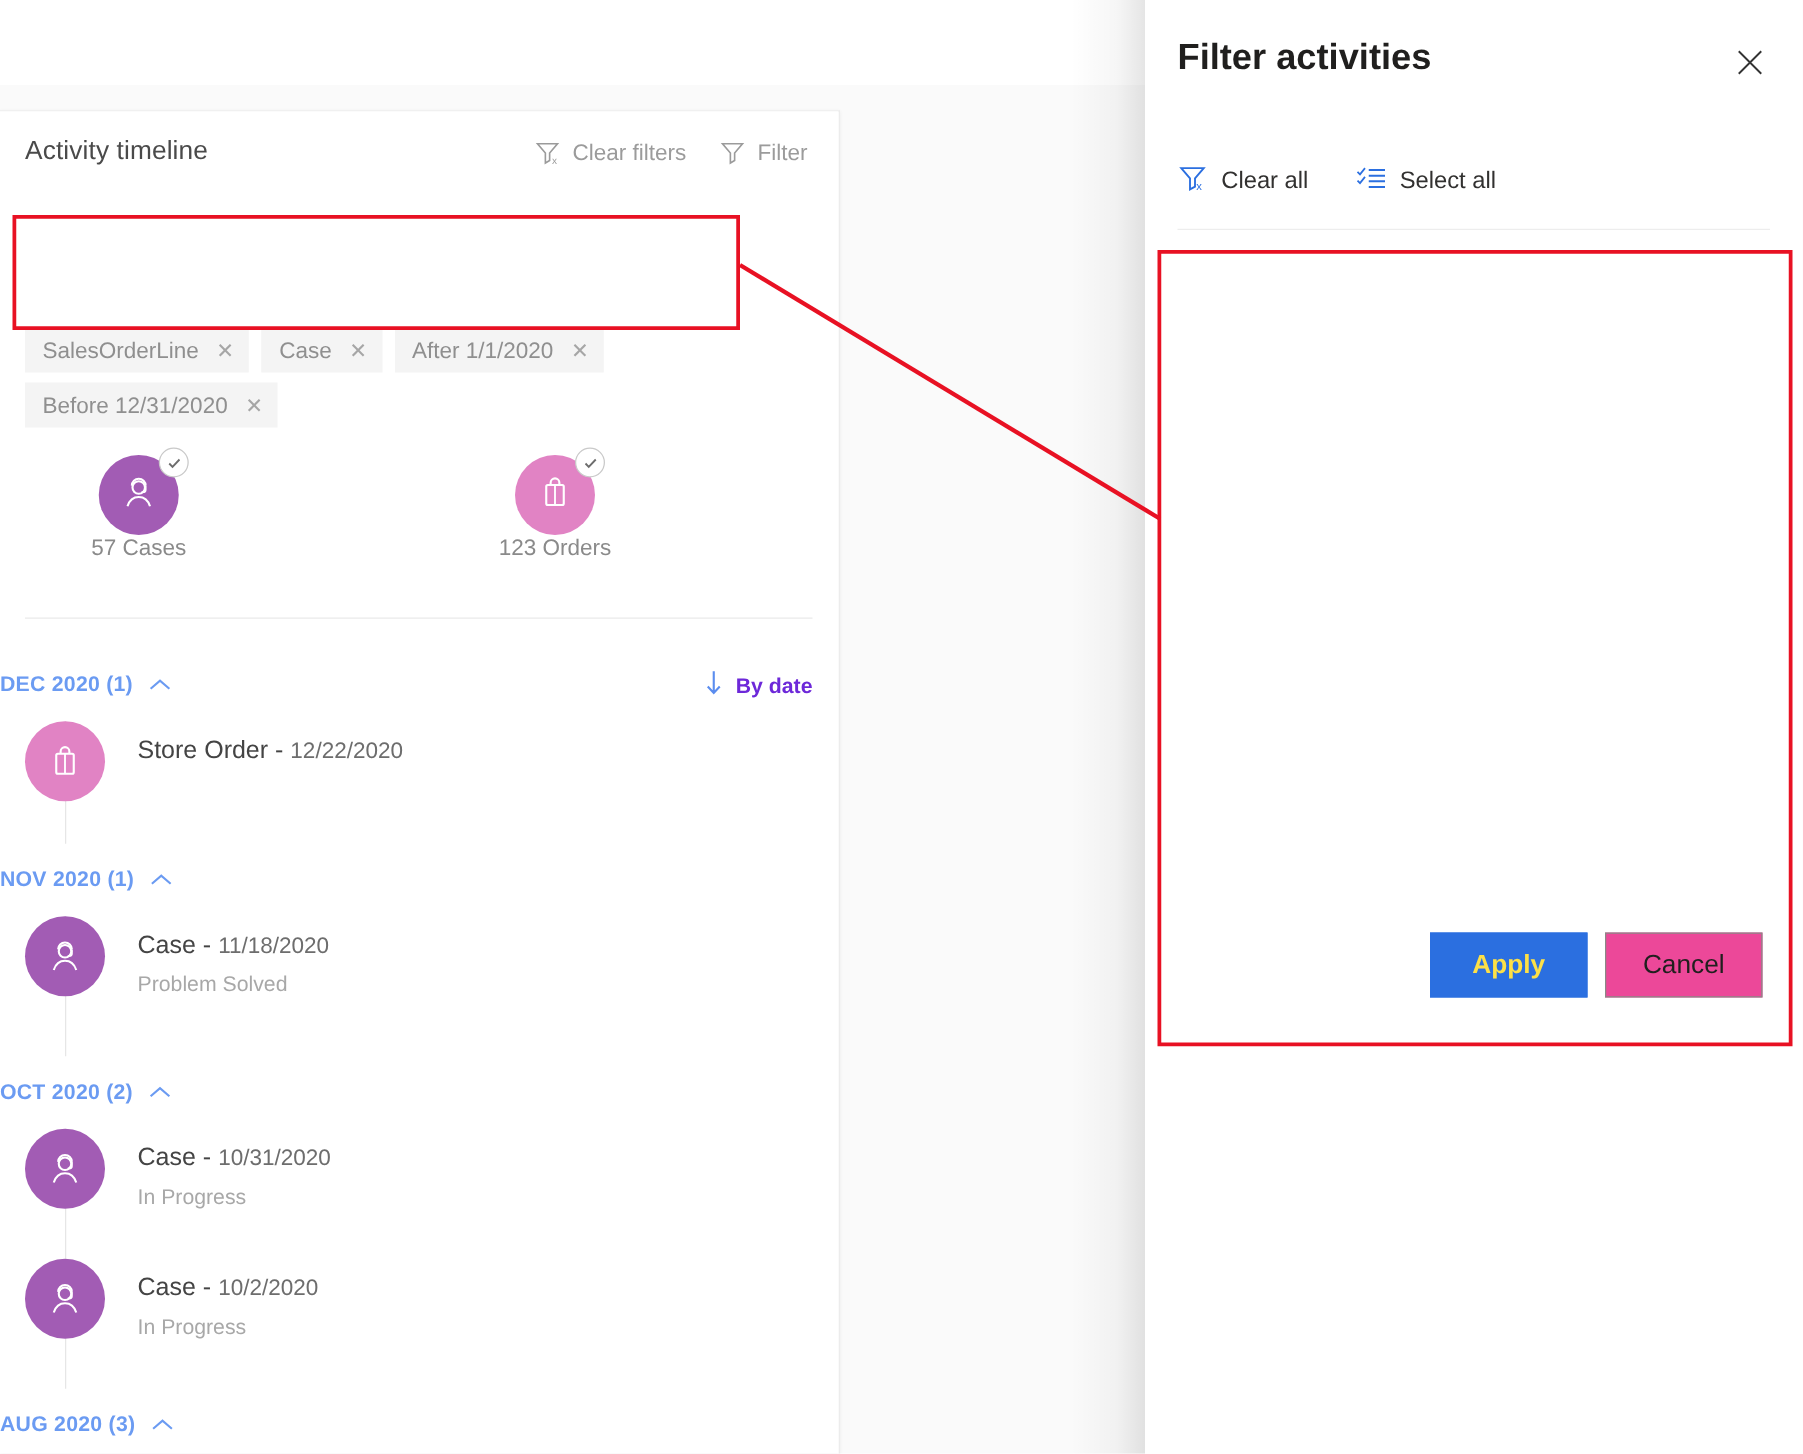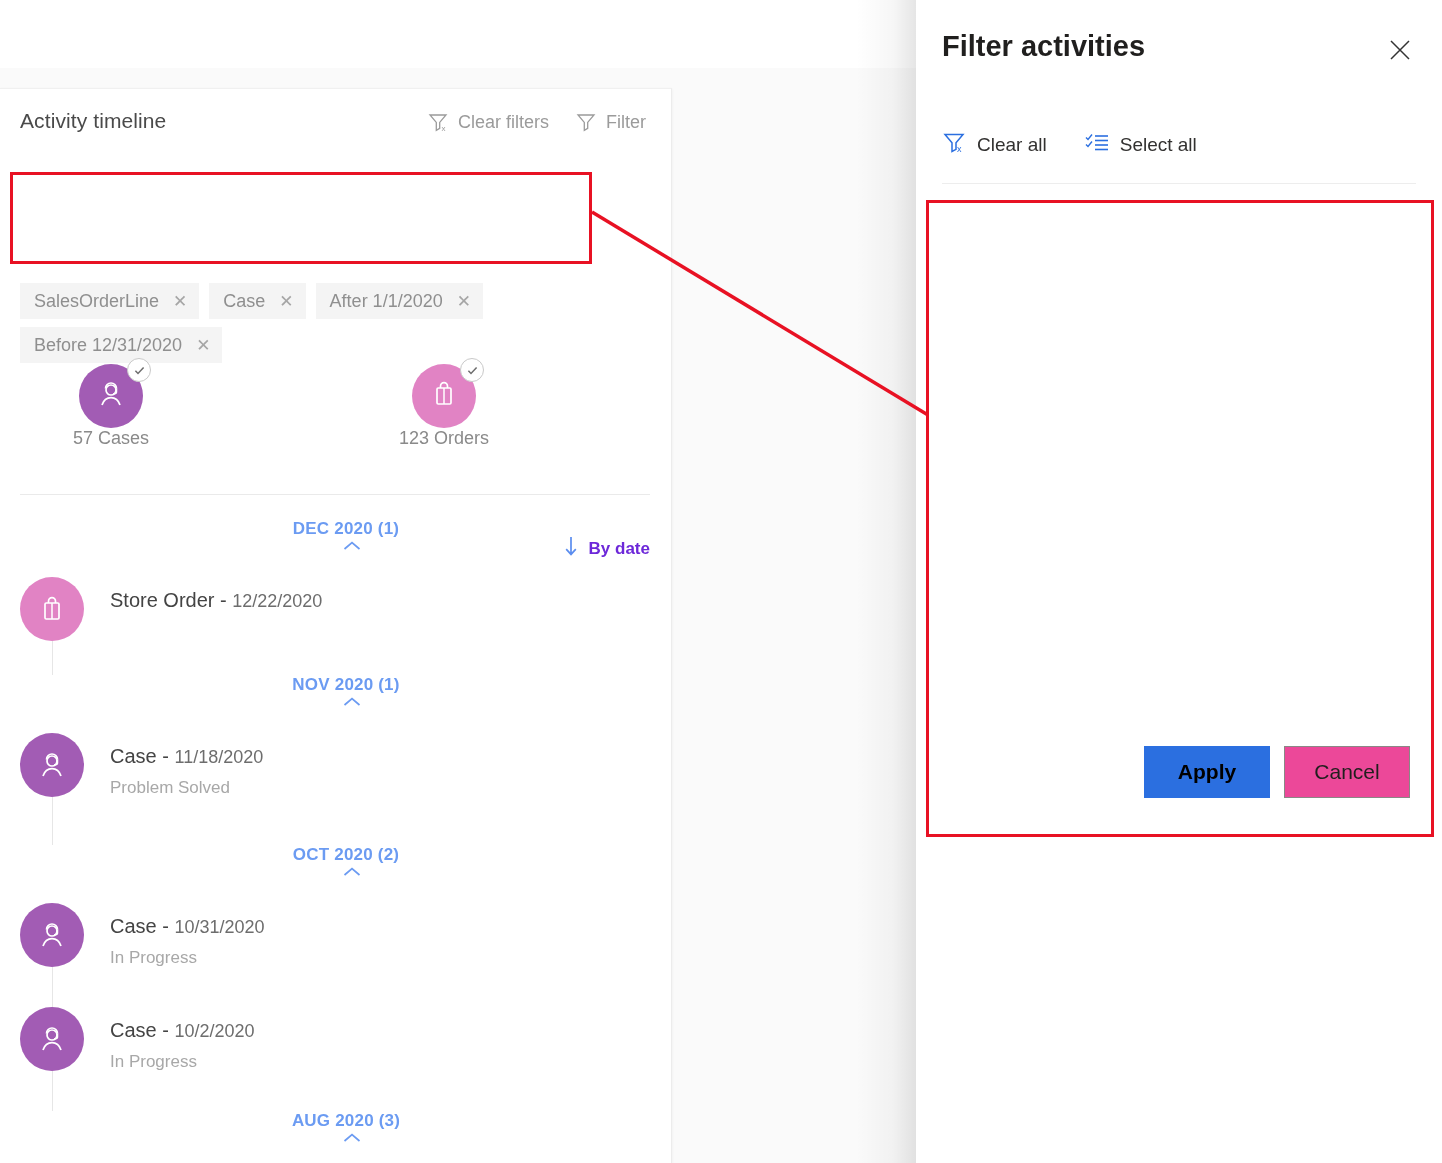--- a/index.html
+++ b/index.html
@@ -51,21 +51,21 @@
   .tl-action svg { display: block; }
 
   
   .chips-redbox {
     position: absolute; left: 10px; top: 172px; width: 582px; height: 92px;
     border: 3px solid #e81123; background: transparent;
     pointer-events: none;
   }
 
   .chips-wrap {
-    position: absolute; left: 20px; top: 194px; width: 566px;
+    position: absolute; left: 20px; top: 173px; width: 566px;
     display: flex; flex-wrap: wrap; gap: 8px 10px;
   }
   .chip {
     display: flex; align-items: center; gap: 14px;
     background: #f4f4f4; height: 36px; padding: 0 12px 0 14px;
     color: #8f8f8f; font-size: 18px; cursor: pointer;
     white-space: nowrap;
   }
   .chip-x {
     font-size: 17px; color: #a6a6a6; line-height: 1; cursor: pointer;
@@ -93,22 +93,20 @@
 
   .tl-divider {
     position: absolute; left: 20px; top: 405px; width: 630px; height: 1px;
     background: #eaeaea;
   }
 
   
   .tl-body { position: absolute; left: 0; top: 430px; width: 672px; }
   .grp-head {
     position: relative; height: 58px; display: flex; align-items: center;
-    padding-left: 20px;
-    flex-direction: column;
   }
   .grp-title {
     font-size: 17px; color: #6b9bf2; font-weight: 600; letter-spacing: .2px;
     cursor: pointer;
   }
   .grp-chev { margin-left: 12px; cursor: pointer; display: flex; }
   .sort-btn {
     position: absolute; right: 22px; top: 16px;
     display: flex; align-items: center; gap: 10px;
     color: #6d28d9; font-size: 17px; font-weight: 600; cursor: pointer;
@@ -169,21 +167,21 @@
 
   .panel-footer {
     position: absolute; right: 32px; bottom: 22px;
     display: flex; gap: 14px; align-items: center;
   }
   .btn {
     height: 52px; min-width: 126px; padding: 0 22px;
     font-size: 21px; cursor: pointer; display: flex; align-items: center; justify-content: center;
     font-family: "Liberation Sans", sans-serif;
   }
-  .btn-primary { background: #2b6fe0; color: #000000; border: 1px solid #2b6fe0; font-weight: 600; }
+  .btn-primary { background: #2b6fe0; color: #fde047; border: 1px solid #2b6fe0; font-weight: 600; }
   .btn-secondary { background: #ec4899; color: #201f1e; border: 1px solid #8a8886; }
 </style>
 </head>
 <body>
 
 <div id="root">
 
   <div class="app-topstrip"></div>
   <div class="app-graystrip"></div>
 

